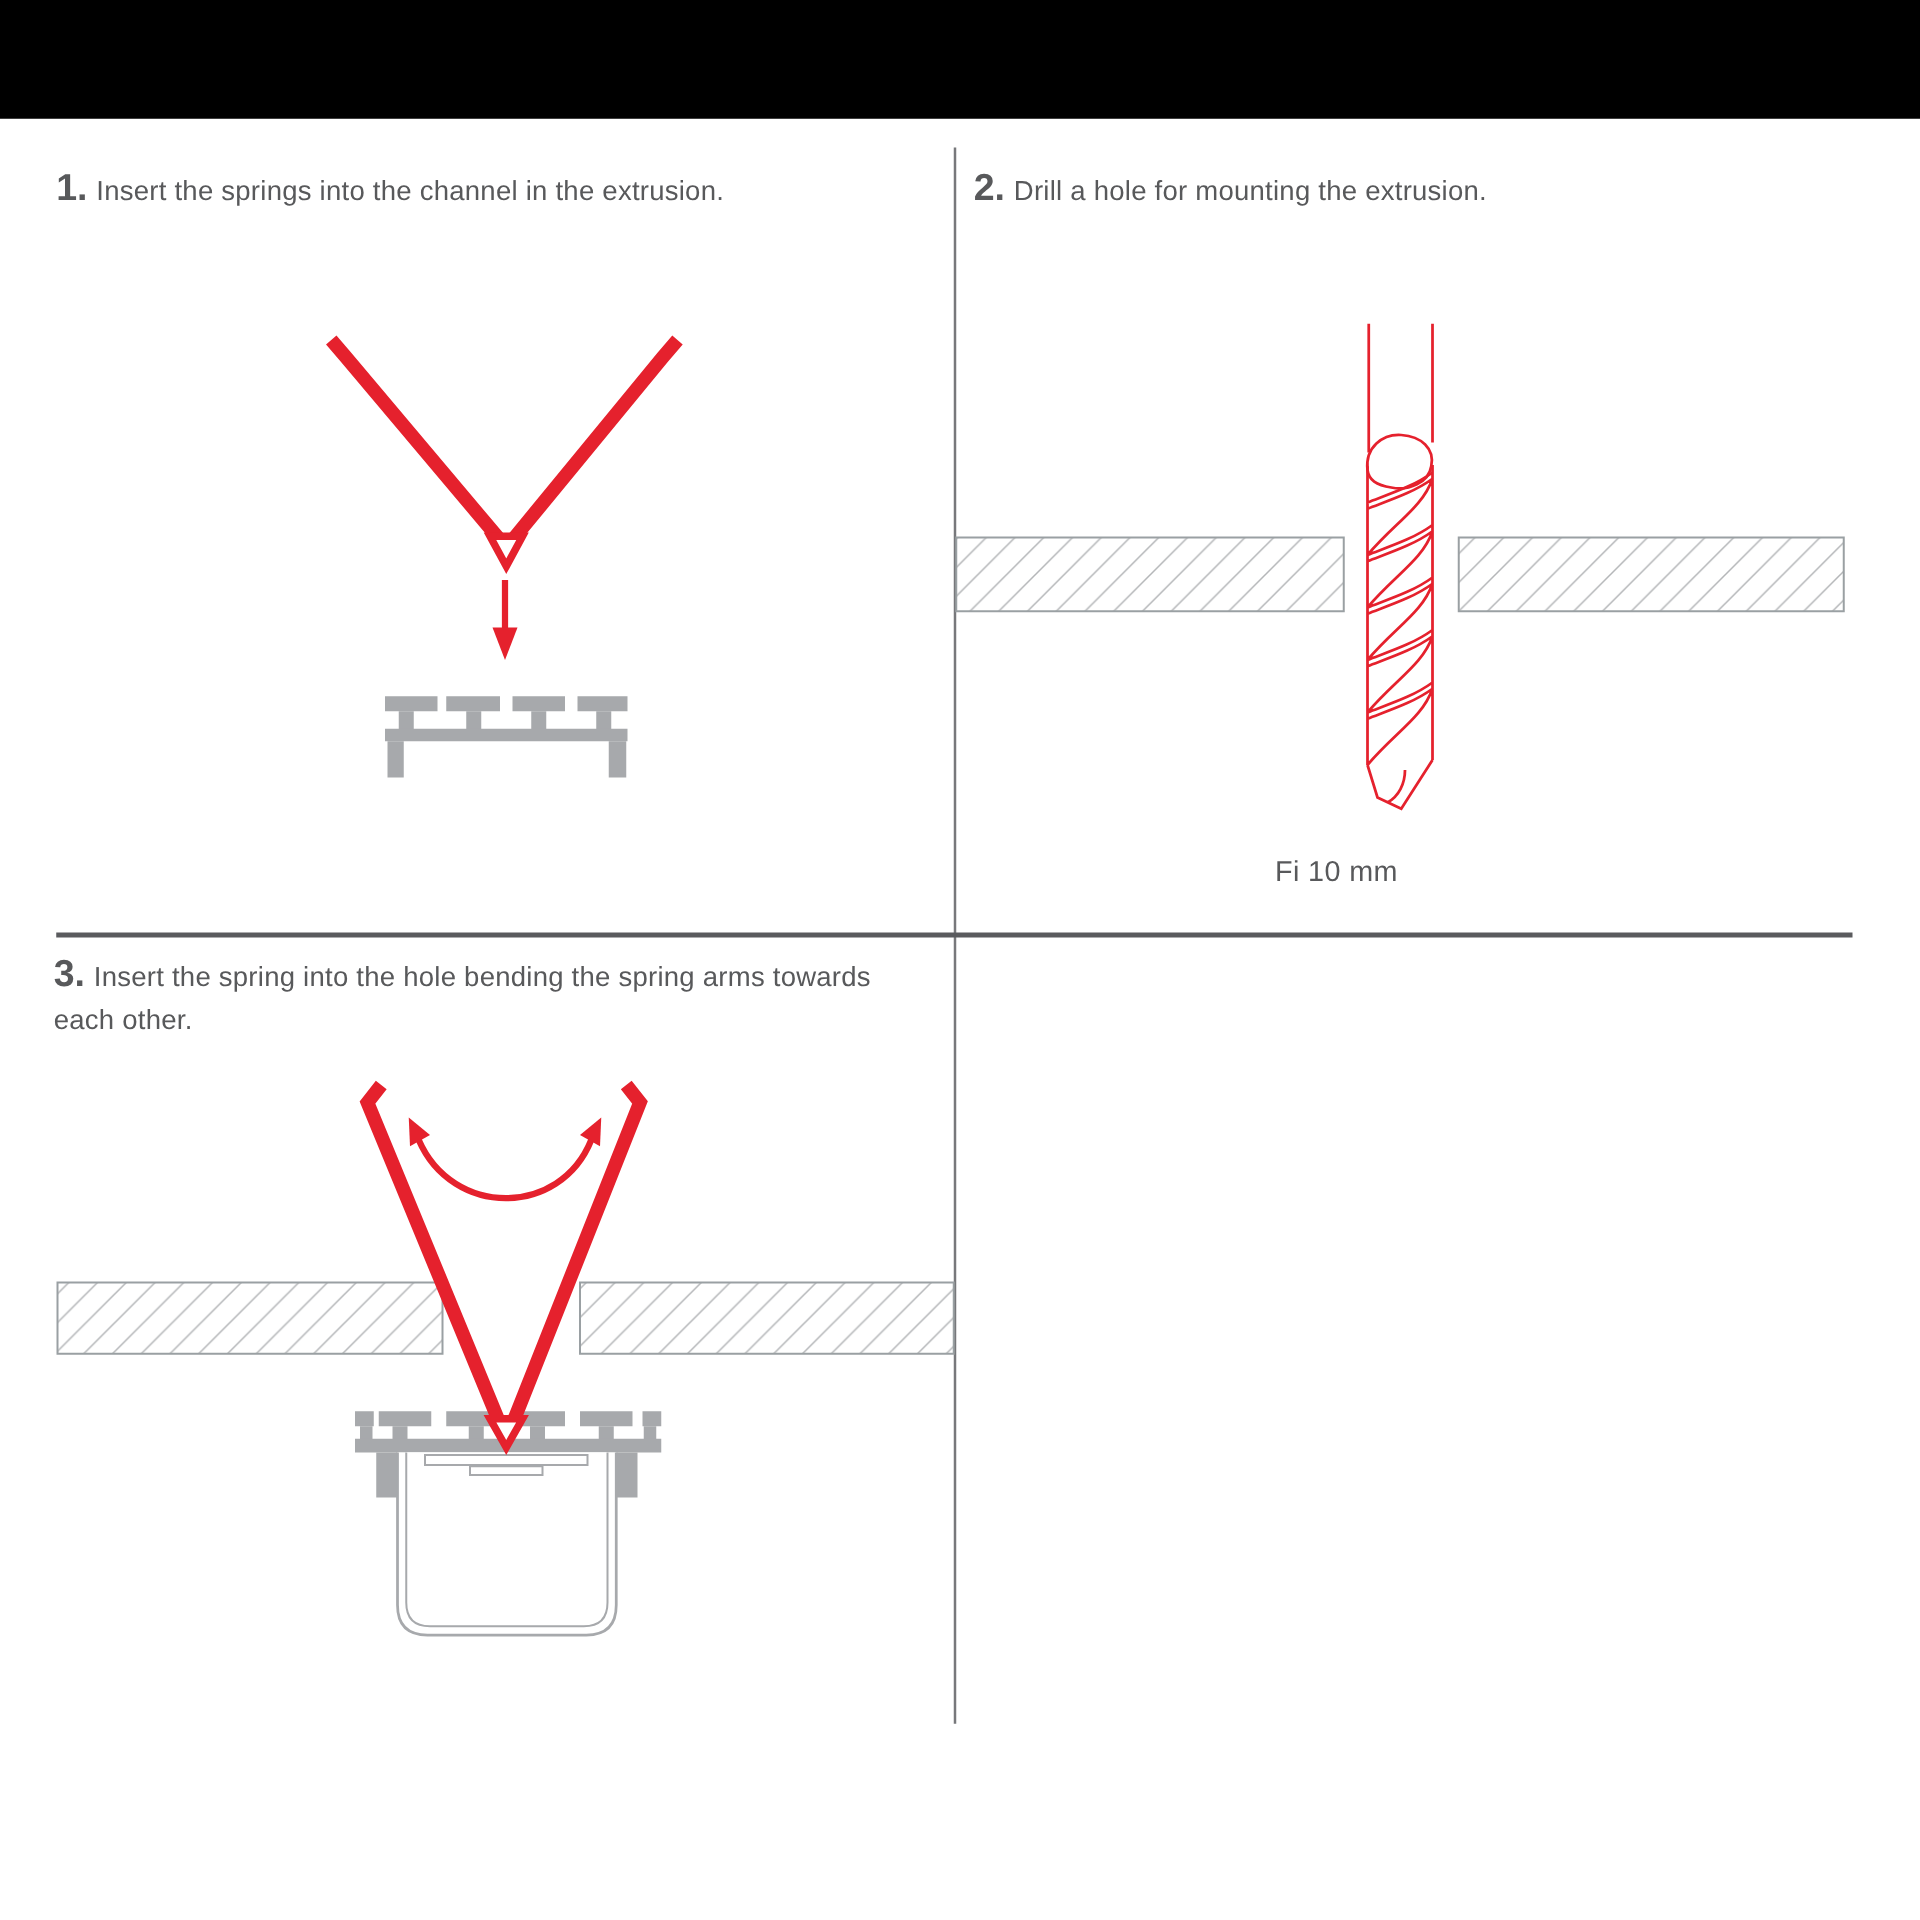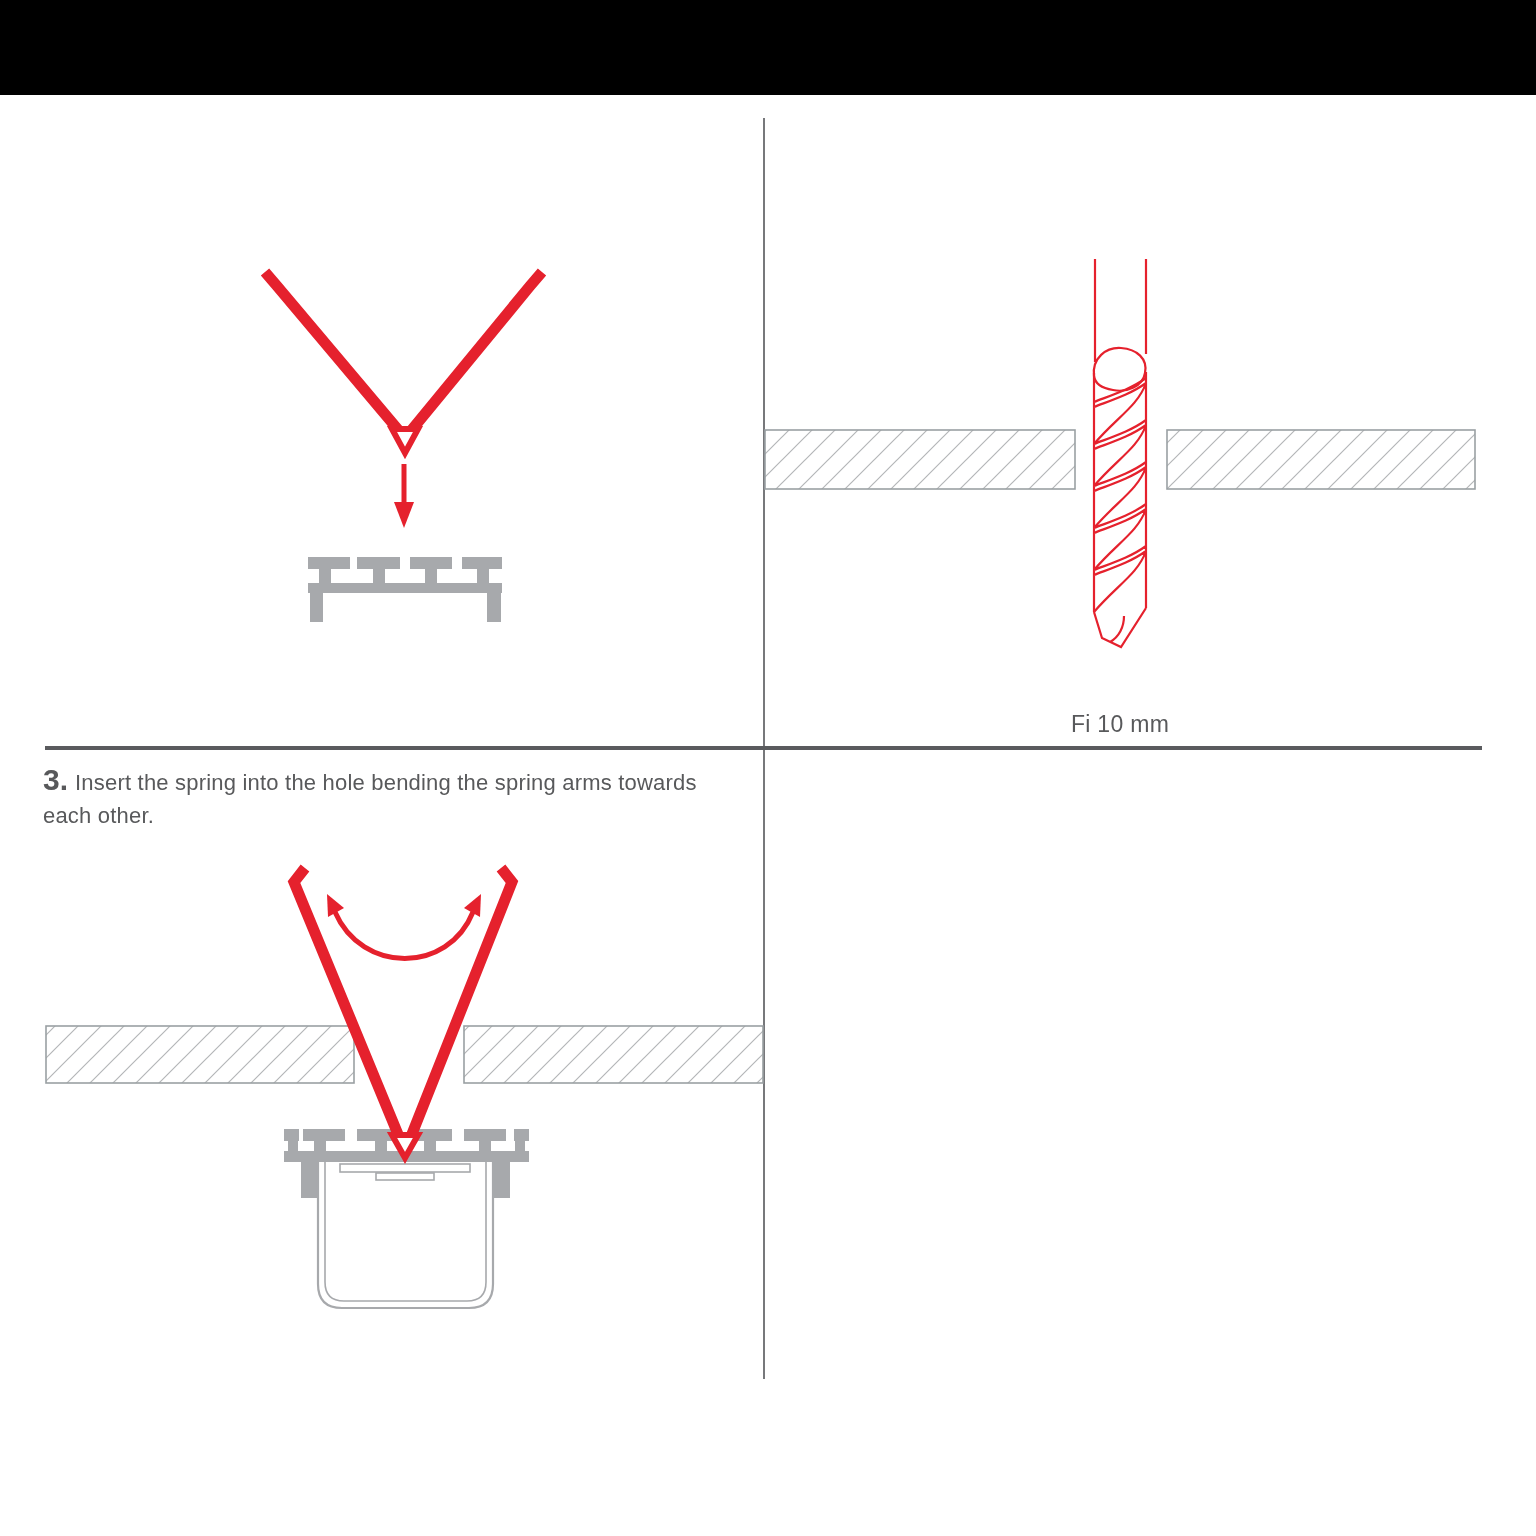--- a/index.html
+++ b/index.html
@@ -22,22 +22,22 @@
   .v-divider{position:absolute;left:763px;top:118px;width:2px;height:1261px;background:var(--divider_light);}
   .h-divider{position:absolute;left:45px;top:746px;width:1437px;height:4px;background:var(--divider_dark);}
   .step-heading{
     position:absolute;margin:0;font-size:22px;line-height:1.35;letter-spacing:0.2px;color:var(--text_gray);
   }
   .step-heading .num{font-size:30px;font-weight:bold;margin-right:7px;letter-spacing:0;}
   #heading-1{left:45px;top:131px;width:660px;}
   #heading-2{left:779px;top:131px;width:700px;}
   #heading-3{left:43px;top:760px;width:700px;}
   .drill-label{
-    position:absolute;left:1020px;top:684px;width:200px;text-align:center;
-    font-size:23px;color:var(--text_gray);letter-spacing:0.3px;margin-top:27px;
+    position:absolute;left:1020px;top:684px;width:200px;
+    font-size:23px;color:var(--text_gray);letter-spacing:0.3px;
   }
   svg.quad{position:absolute;display:block;}
   #svg-step1{left:0;top:0;}
   #svg-step2{left:764px;top:0;}
   #svg-step3{left:0;top:748px;}
   .red-stroke{stroke:var(--accent_red);fill:none;}
   .red-fill{fill:var(--accent_red);stroke:none;}
   .red-tri{stroke:var(--accent_red);fill:var(--white);}
   .gray-fill{fill:var(--extrusion_gray);stroke:none;}
   .wall{fill:url(#hatch2);stroke:var(--outline_gray);stroke-width:1.6;}
@@ -47,21 +47,23 @@
 </style>
 </head>
 <body>
 
 <div class="sheet">
 
   <div class="top-bar"></div>
   <div class="v-divider"></div>
   <div class="h-divider"></div>
 
+  <p class="step-heading" id="heading-1"><span class="num">1.</span><span>Insert the springs into the channel in the extrusion.</span></p>
 
+  <p class="step-heading" id="heading-2"><span class="num">2.</span><span>Drill a hole for mounting the extrusion.</span></p>
 
   <p class="step-heading" id="heading-3"><span class="num">3.</span><span>Insert the spring into the hole bending the spring arms towards each other.</span></p>
 
   <div class="drill-label">Fi 10 mm</div>
 
   <svg id="svg-step1" class="quad" width="764" height="748" viewBox="0 0 764 748">
     <g>
       <polyline class="red-stroke" stroke-width="11" stroke-linejoin="miter" points="265,272 277,286 400,432"></polyline>
       <polyline class="red-stroke" stroke-width="11" stroke-linejoin="miter" points="542,272 530,286 410,432"></polyline>
       <path class="red-tri" stroke-width="6" stroke-linejoin="miter" d="M392,429 L418,429 L405,453 Z"></path>

